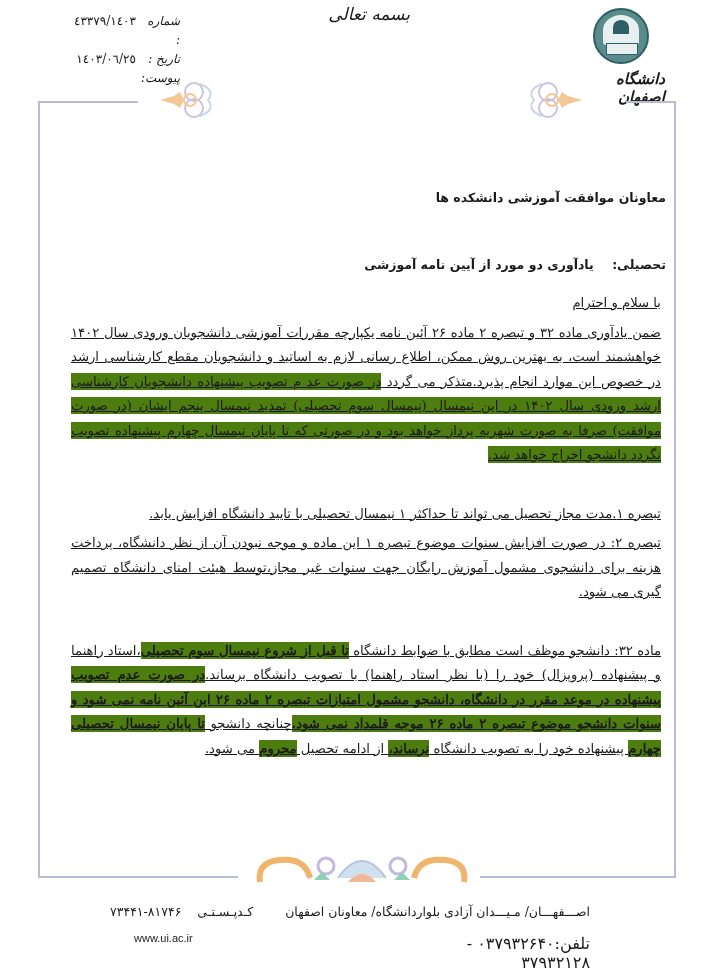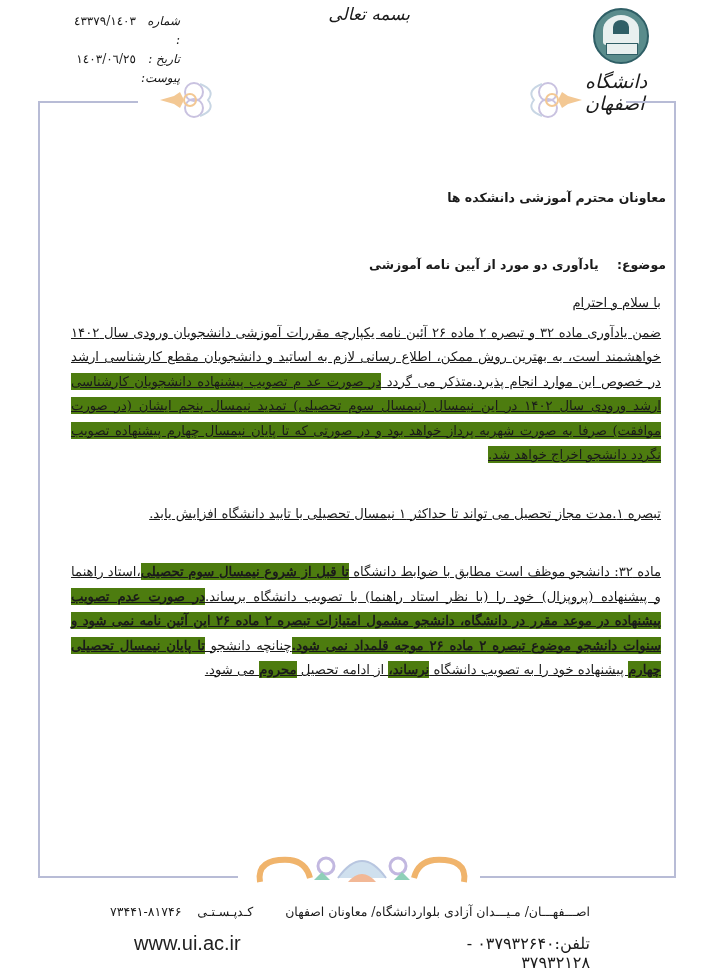--- a/index.html
+++ b/index.html
@@ -12,21 +12,21 @@
     
     .bismillah { left: 300px; top: 4px; width: 110px; font-size: 17px; font-style: italic; direction: rtl; }
     .meta { left: 40px; top: 12px; width: 140px; direction: rtl; font-size: 12px; line-height: 19px; }
     .meta-row { display: flex; justify-content: flex-start; gap: 6px; }
     .meta-label { font-style: italic; width: 38px; }
     .meta-val { direction: ltr; unicode-bidi: embed; text-align: left; letter-spacing: 0.5px; }
     .logo { left: 593px; top: 8px; width: 56px; height: 56px; border-radius: 50%; background: #5a8c8c; border: 2px solid #2f5f66; box-sizing: border-box; overflow: hidden; }
     .logo .gear { position: absolute; left: 8px; top: 5px; width: 36px; height: 30px; border-radius: 50% 50% 10% 10%; background: #e8f0ef; }
     .logo .dome { position: absolute; left: 18px; top: 10px; width: 16px; height: 14px; border-radius: 50% 50% 0 0; background: #2f5f66; }
     .logo .word { position: absolute; left: 11px; top: 33px; width: 30px; height: 10px; background: #e8f0ef; border: 1px solid #2f5f66; }
-    .uni-name { left: 585px; top: 70px; width: 80px; text-align: left; direction: rtl; font-size: 19px; font-weight: normal; font-style: italic; }
+    .uni-name { left: 585px; top: 70px; width: 80px; text-align: right; direction: rtl; font-size: 15px; font-weight: bold; font-style: italic; }
     
     .frame-top-left { left: 38px; top: 101px; width: 100px; height: 2px; background: #b8bcd6; }
     .frame-top-right { left: 626px; top: 101px; width: 50px; height: 2px; background: #b8bcd6; }
     .frame-left { left: 38px; top: 101px; width: 2px; height: 777px; background: #b8bcd6; }
     .frame-right { left: 674px; top: 101px; width: 2px; height: 777px; background: #b8bcd6; }
     .frame-bottom-left { left: 38px; top: 876px; width: 200px; height: 2px; background: #b8bcd6; }
     .frame-bottom-right { left: 480px; top: 876px; width: 196px; height: 2px; background: #b8bcd6; }
     .ornament { width: 62px; height: 40px; }
     .orn-left { left: 160px; top: 78px; }
     .orn-right { left: 520px; top: 78px; }
@@ -37,21 +37,21 @@
     .subject { font-weight: bold; font-family: "DejaVu Sans", "Liberation Sans", sans-serif; font-size: 12.5px; margin-bottom: 14px; }
     .subject .subj-label { margin-left: 14px; }
     p { margin: 5px; text-decoration: underline; }
     .gap { height: 24px; }
     .hl { background: #4d7c0f; padding: 1px 0; }
     .b { font-weight: bold; }
     
     .footer-address { left: 110px; top: 904px; width: 480px; direction: rtl; font-size: 12.5px; display: flex; justify-content: space-between; }
     .footer-address .addr { letter-spacing: 0.3px; }
     .footer-address .postal { direction: rtl; text-align: center; }
-    .footer-web { left: 134px; top: 932px; font-family: "Liberation Sans", sans-serif; font-size: 20px; color: #222; }
+    .footer-web { left: 134px; top: 932px; font-family: "Liberation Sans", sans-serif; font-size: 11px; color: #222; }
     .footer-tel { left: 425px; top: 934px; width: 165px; direction: rtl; font-size: 16px; }
   </style>
 </head>
 <body>
 
 <div class="abs bismillah">بسمه تعالی</div>
 
 <div class="abs meta">
   <div class="meta-row">
     <span class="meta-label">شماره :</span>
@@ -99,37 +99,38 @@
   <path d="M214 34 Q218 10 184 12 Q168 14 164 30" fill="none" stroke="#f0b46c" stroke-width="6"></path>
   <circle cx="76" cy="18" r="8" fill="none" stroke="#c2b8e0" stroke-width="3"></circle>
   <circle cx="148" cy="18" r="8" fill="none" stroke="#c2b8e0" stroke-width="3"></circle>
   <path d="M88 30 Q112 -4 136 30" fill="#cfe0ee" stroke="#b8c6e0" stroke-width="2"></path>
   <path d="M98 34 Q112 18 126 34 Z" fill="#f2b896"></path>
   <path d="M64 32 L72 24 L80 32 Z" fill="#8fd0b8"></path>
   <path d="M144 32 L152 24 L160 32 Z" fill="#8fd0b8"></path>
 </svg>
 
 <div class="abs content">
-  <div class="addressee">معاونان محترم آموزشی دانشکده ها</div>
+  <div class="addressee">معاونان موافقت آموزشی دانشکده ها</div>
 
   <div class="subject">
-    <span class="subj-label">موضوع:</span>
+    <span class="subj-label">تحصیلی:</span>
     <span>یادآوری دو مورد از آیین نامه آموزشی</span>
   </div>
 
   <p>با سلام و احترام</p>
 
   <p>
     <span>ضمن یادآوری ماده ۳۲ و تبصره ۲ ماده ۲۶ آئین نامه یکپارچه مقررات آموزشی دانشجویان ورودی سال ۱۴۰۲ خواهشمند است، به بهترین روش ممکن، اطلاع رسانی لازم به اساتید و دانشجویان مقطع کارشناسی ارشد در خصوص این موارد انجام پذیرد.متذکر می گردد </span><span class="hl">در صورت عد م تصویب پیشنهاده دانشجویان کارشناسی ارشد ورودی سال ۱۴۰۲ در این نیمسال (نیمسال سوم تحصیلی) تمدید نیمسال پنجم ایشان (در صورت موافقت) صرفا به صورت شهریه پرداز خواهد بود و در صورتی که تا پایان نیمسال چهارم پیشنهاده تصویب نگردد دانشجو اخراج خواهد شد.</span>
   </p>
 
 
   <div class="gap"></div>
 
   <p>تبصره ۱.مدت مجاز تحصیل می تواند تا حداکثر ۱ نیمسال تحصیلی با تایید دانشگاه افزایش یابد.</p>
+  <p>تبصره ۲: در صورت افزایش سنوات موضوع تبصره ۱ این ماده و موجه نبودن آن از نظر دانشگاه، پرداخت هزینه برای دانشجوی مشمول آموزش رایگان جهت سنوات غیر مجاز،توسط هیئت امنای دانشگاه تصمیم گیری می شود.</p>
 
   <div class="gap"></div>
 
   <p>
     <span>ماده ۳۲: دانشجو موظف است مطابق با ضوابط دانشگاه </span><span class="hl b">تا قبل از شروع نیمسال سوم تحصیلی</span><span>،استاد راهنما و پیشنهاده (پروپزال) خود را (با نظر استاد راهنما) با تصویب دانشگاه برساند.</span><span class="hl b">در صورت عدم تصویب پیشنهاده در موعد مقرر در دانشگاه، دانشجو مشمول امتیازات تبصره ۲ ماده ۲۶ این آئین نامه نمی شود و سنوات دانشجو موضوع تبصره ۲ ماده ۲۶ موجه قلمداد نمی شود.</span><span>چنانچه دانشجو </span><span class="hl b">تا پایان نیمسال تحصیلی چهارم</span><span> پیشنهاده خود را به تصویب دانشگاه </span><span class="hl b">نرساند،</span><span> از ادامه تحصیل </span><span class="hl b">محروم</span><span> می شود.</span>
   </p>
 </div>
 
 <div class="abs footer-address">
   <span class="addr">اصـــفهـــان/ مـیـــدان آزادی بلواردانشگاه/ معاونان اصفهان</span>

